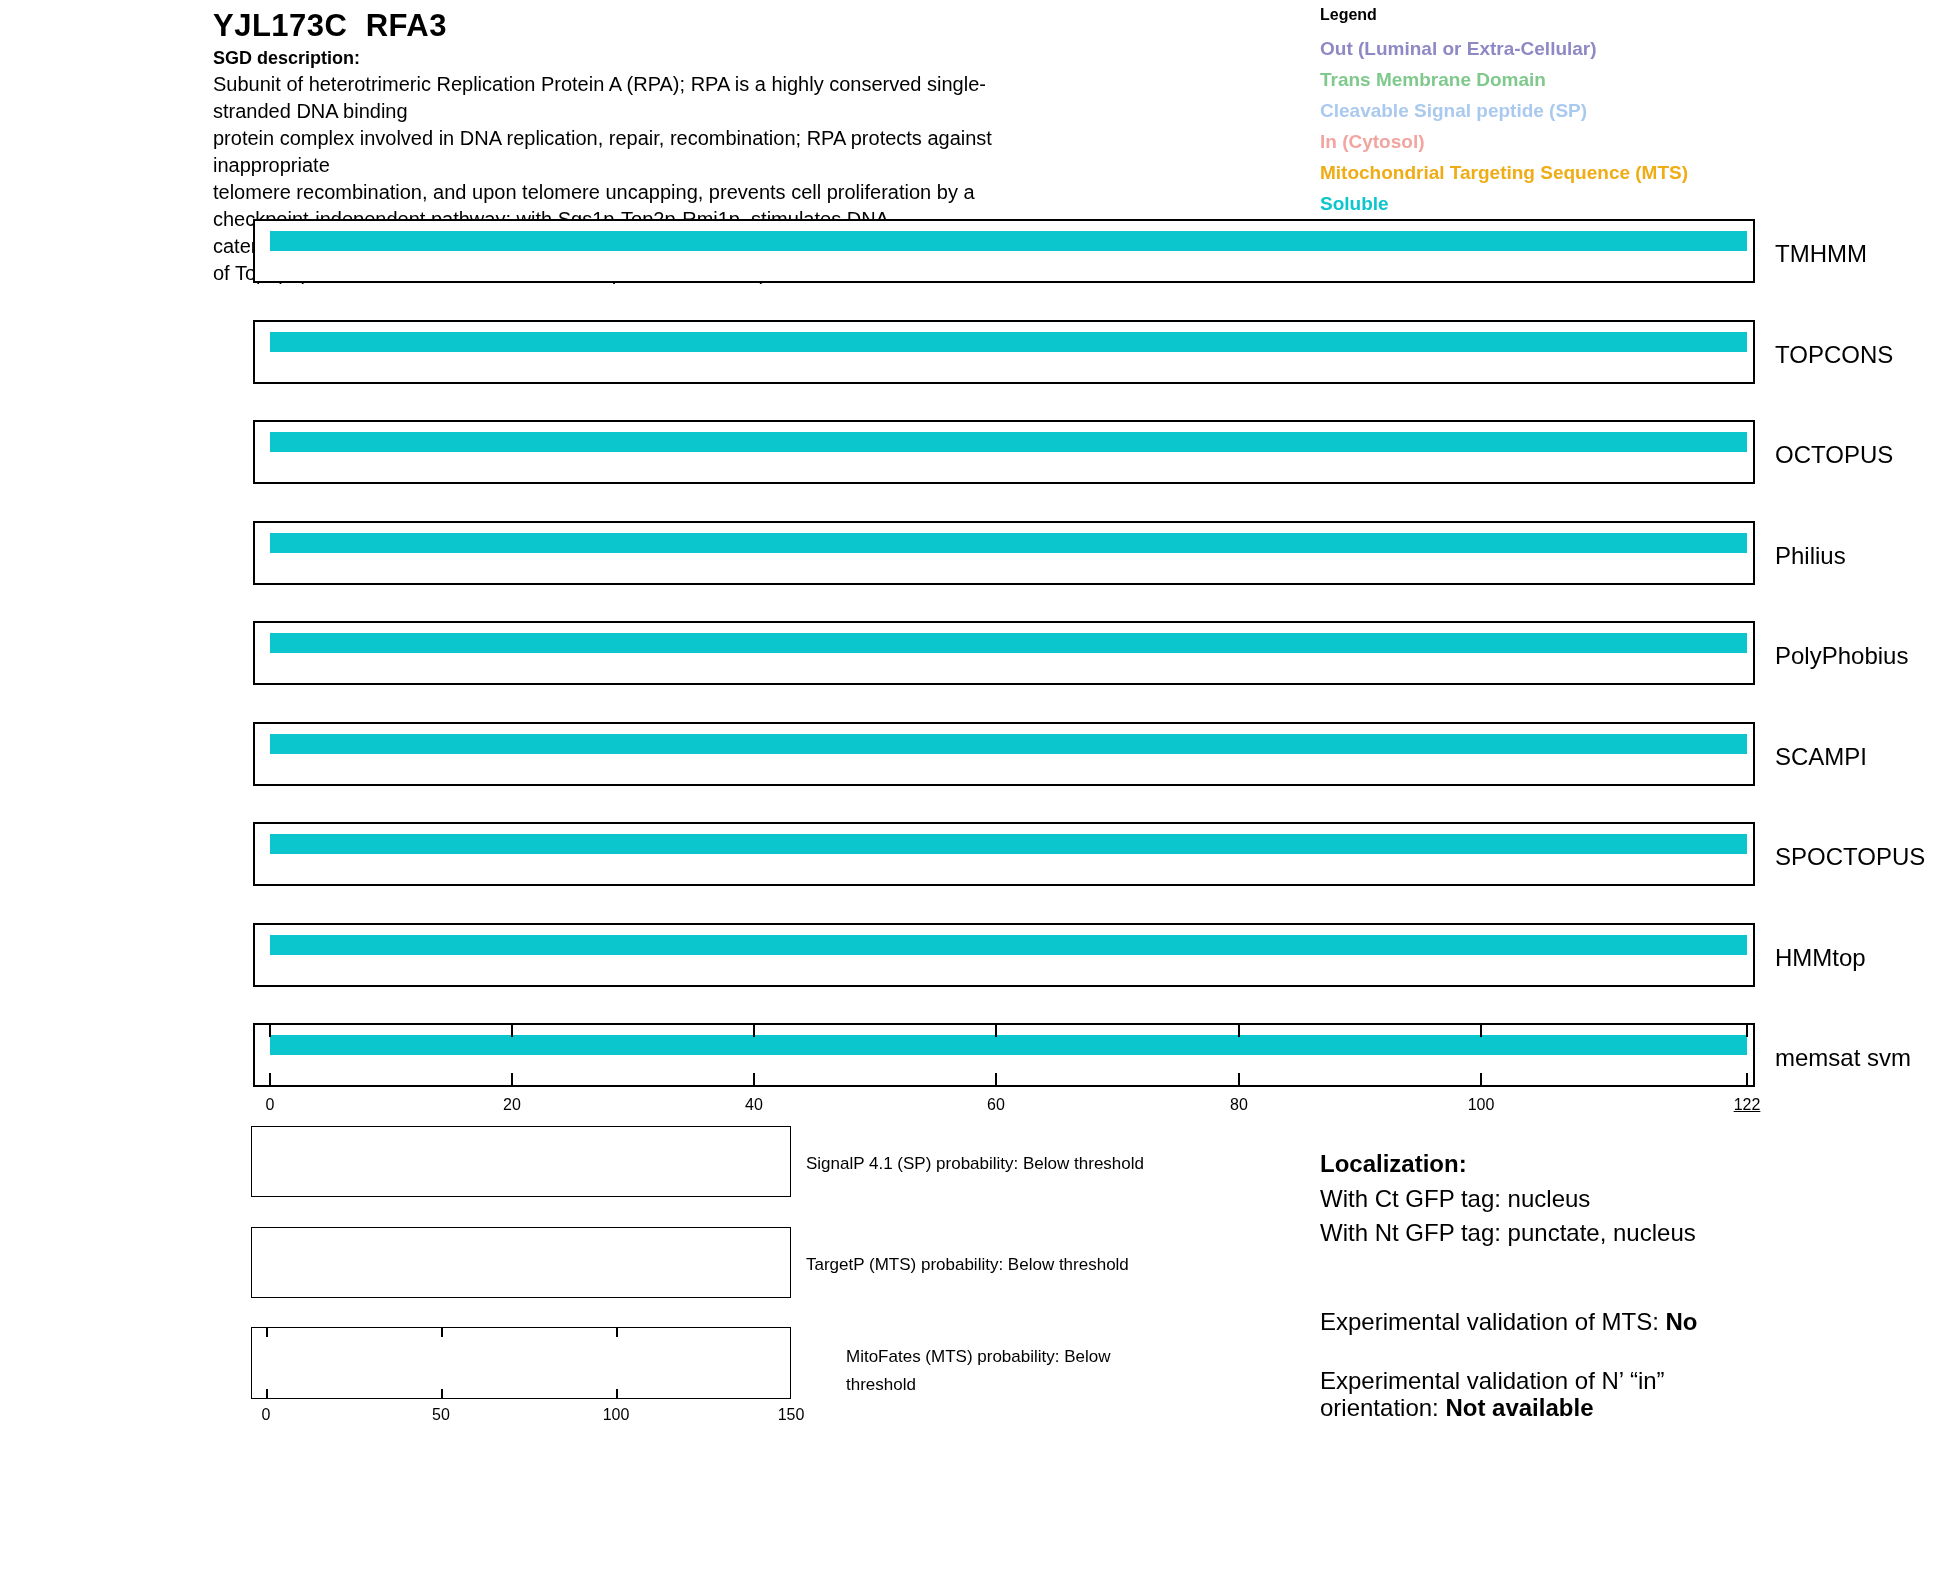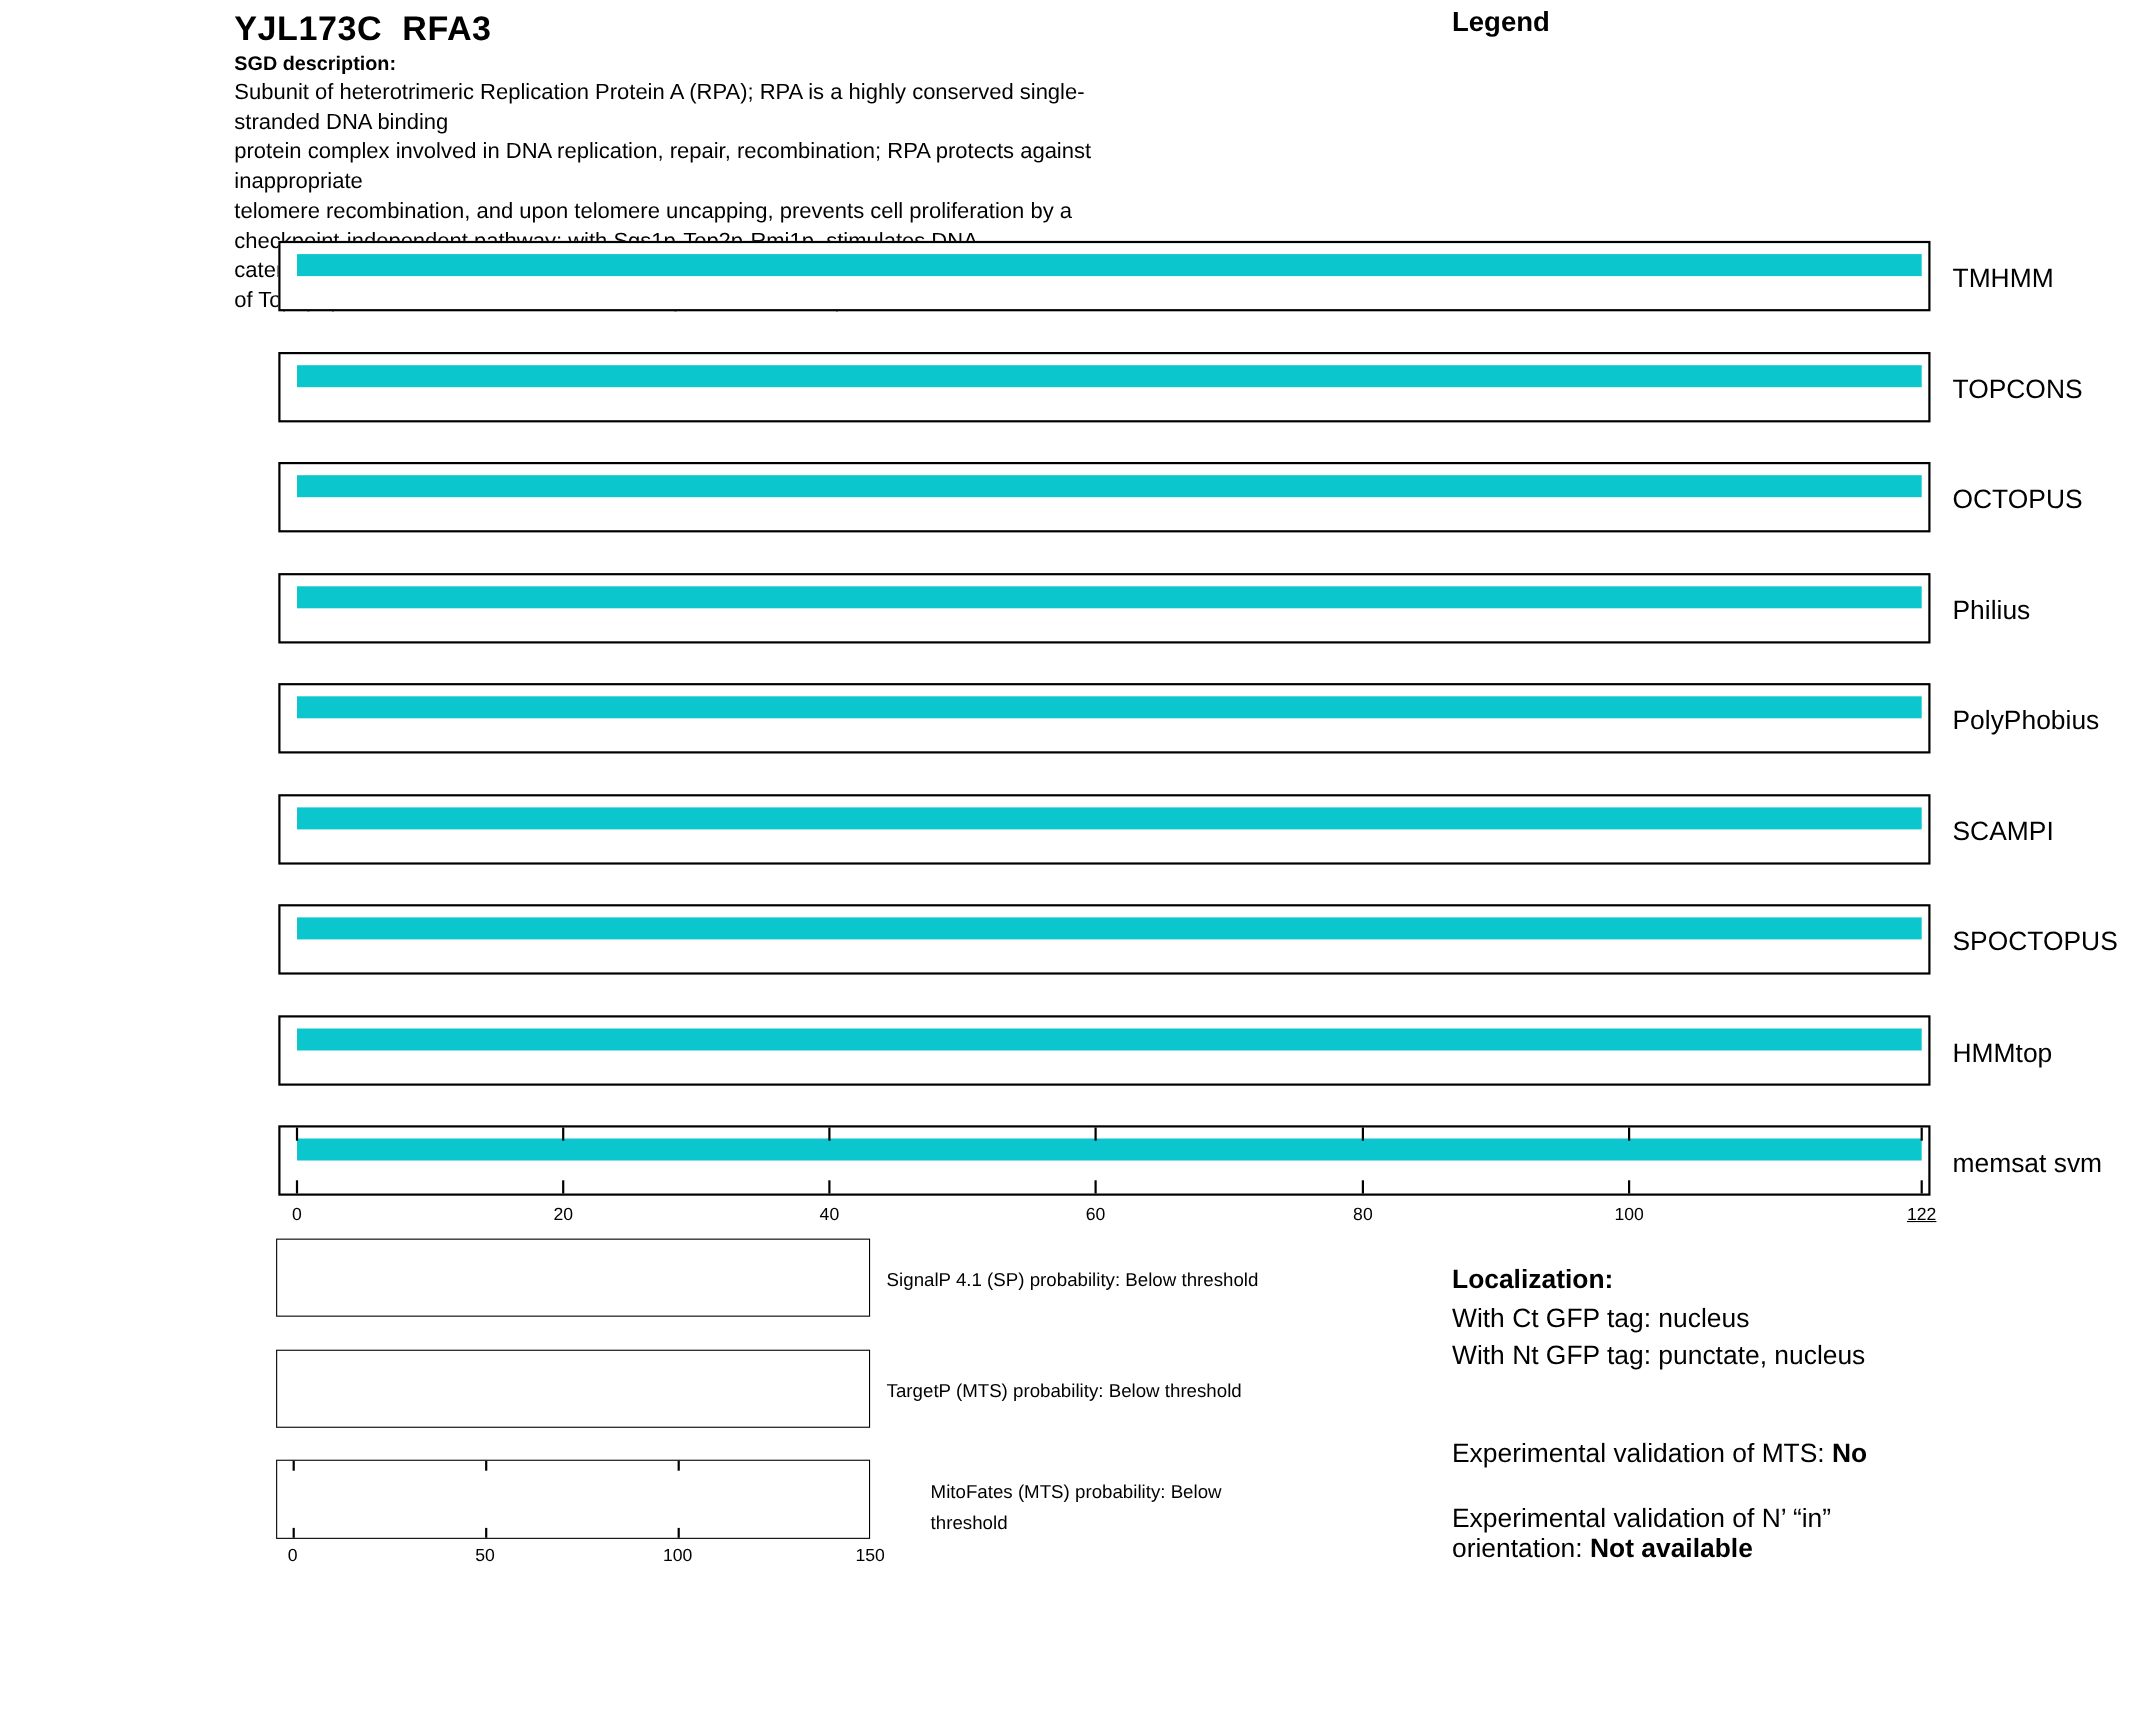--- a/index.html
+++ b/index.html
@@ -7,21 +7,21 @@
   body {
     width:1950px; height:1573px; position:relative;
     font-family:"Liberation Sans", sans-serif; color:#000;
     overflow:hidden;
   }
   .abs { position:absolute; }
   #title { left:213px; top:8px; font-size:31px; font-weight:bold; white-space:pre; letter-spacing:0.5px; }
   #sgd-heading { left:213px; top:48px; font-size:18px; font-weight:bold; }
   #description { left:213px; top:71px; font-size:20px; line-height:27px; white-space:pre-line; width:830px; }
   #legend { left:1320px; top:6px; }
-  #legend-title { font-size:25px; font-weight:bold; margin-bottom:9px; }
+  #legend-title { font-size:16px; font-weight:bold; margin-bottom:9px; }
   .legend-item { font-size:19px; font-weight:bold; line-height:31px; white-space:nowrap; }
   .track-box { position:absolute; left:253px; width:1502px; height:64px; border:2px solid #000; background:#fff; }
   .track-bar { position:absolute; left:15px; top:10px; height:20px; }
   .track-label { position:absolute; left:1775px; font-size:24px; font-weight:normal; white-space:nowrap; }
   .tickmark { position:absolute; width:2px; background:#000; }
   .axis-label { position:absolute; font-size:16px; transform:translateX(-50%); }
   .plot-box { position:absolute; left:251px; width:540px; border:1.5px solid #000; background:#fff; }
   .plot-caption { position:absolute; left:806px; font-size:17px; line-height:28px; white-space:pre-line; }
   .loc-line { position:absolute; left:1320px; font-size:24px; }
   .loc-bold { font-weight:bold; }
@@ -33,20 +33,28 @@
 <div class="abs" id="title">YJL173C  RFA3</div>
 <div class="abs" id="sgd-heading">SGD description:</div>
 <div class="abs" id="description">Subunit of heterotrimeric Replication Protein A (RPA); RPA is a highly conserved single-stranded DNA binding
 protein complex involved in DNA replication, repair, recombination; RPA protects against inappropriate
 telomere recombination, and upon telomere uncapping, prevents cell proliferation by a
 checkpoint-independent pathway; with Sgs1p-Top2p-Rmi1p, stimulates DNA catenation/decatenation activity
 of Top3p; protein abundance increases in response to DNA replication stress</div>
 
 <div class="abs" id="legend">
   <div id="legend-title">Legend</div>
+  <div id="legend-items">
+      <div class="legend-item" style="color: rgb(142, 137, 196);">Out (Luminal or Extra-Cellular)</div>
+      <div class="legend-item" style="color: rgb(127, 201, 140);">Trans Membrane Domain</div>
+      <div class="legend-item" style="color: rgb(170, 201, 239);">Cleavable Signal peptide (SP)</div>
+      <div class="legend-item" style="color: rgb(242, 165, 160);">In (Cytosol)</div>
+      <div class="legend-item" style="color: rgb(239, 172, 21);">Mitochondrial Targeting Sequence (MTS)</div>
+      <div class="legend-item" style="color: rgb(12, 198, 205);">Soluble</div>
+    </div>
 </div>
 
 <div id="tracks">
     <div class="track-box" style="top: 219px;">
       <div class="track-bar" style="width: 1477px; background: rgb(12, 198, 205);"></div>
     </div>
     <div class="track-label" style="top: 240px;">TMHMM</div>
     <div class="track-box" style="top: 320px;">
       <div class="track-bar" style="width: 1477px; background: rgb(12, 198, 205);"></div>
     </div>

